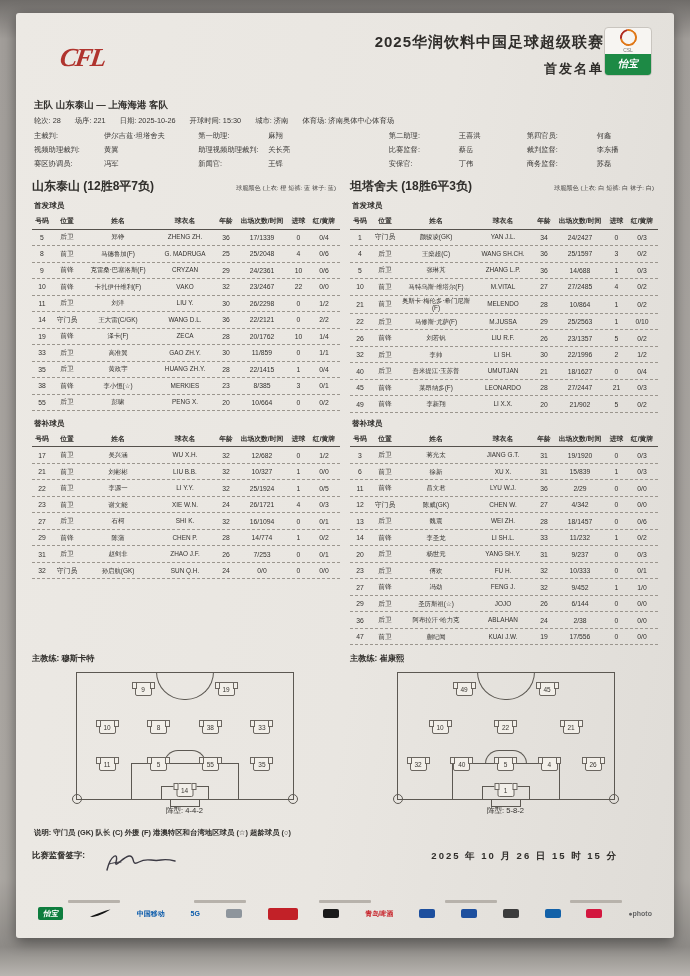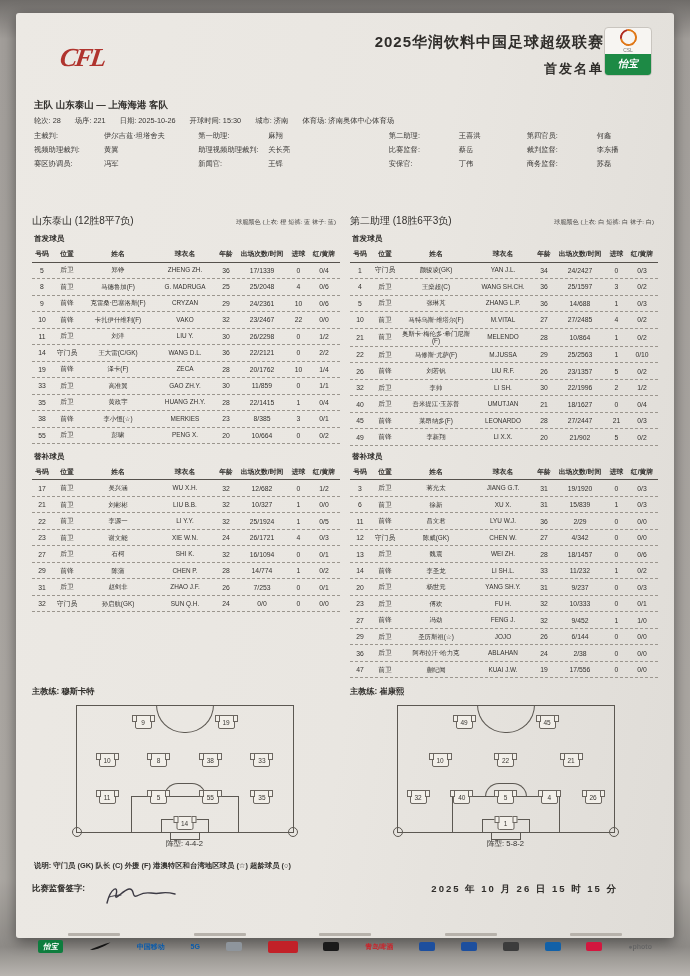--- a/index.html
+++ b/index.html
@@ -32,21 +32,21 @@
   .info-row .fld{margin-right:14px;white-space:nowrap;}
   .info-row .fld:last-child{margin-right:16px;}
   .fld b{font-weight:normal;}
   .officials{display:grid;grid-template-columns:1.25fr 1.45fr 1.05fr 1.0fr;row-gap:4px;font-size:7.3px;margin-left:2px;color:#3a3836;}
   .off-cell{display:flex;}
   .off-cell .lab{min-width:64px;}
   .off-cell .val{margin-left:6px;}
   
   .teamhdr{display:grid;grid-template-columns:1fr 1fr;gap:10px;margin-top:9px;}
   .teamhdr .col{display:flex;align-items:baseline;justify-content:space-between;}
-  .tname{font-size:10px;font-weight:normal;margin-top:36px;}
+  .tname{font-size:12px;font-weight:bold;}
   .tkit{font-size:6.2px;color:#4a4846;margin-right:4px;}
   .seclabel{font-size:7.6px;font-weight:bold;margin:6px 0 2px 2px;}
   
   .cols2{display:grid;grid-template-columns:1fr 1fr;gap:10px;align-items:start;}
   .ptable{width:100%;}
   .trow{display:grid;grid-template-columns:20px 30px 72px 62px 20px 52px 21px 30px;
         align-items:center;text-align:center;font-size:6.8px;
         border-bottom:1px dashed #9b968e;min-height:13.5px;padding:1px 0;color:#33312e;}
   .trow.head{font-weight:bold;border-bottom:1px solid #55514c;font-size:6.8px;}
   .trow .name{font-size:6.4px;line-height:1.2;}
@@ -192,21 +192,21 @@
         <span class="val">苏磊</span>
       </span>
     </div>
 
   <div class="teamhdr">
     <div class="col">
       <span class="tname">山东泰山 (12胜8平7负)</span>
       <span class="tkit">球服颜色 (上衣: 橙 短裤: 蓝 袜子: 蓝)</span>
     </div>
     <div class="col">
-      <span class="tname">第二助理 (18胜6平3负)</span>
+      <span class="tname">坦塔舍夫 (18胜6平3负)</span>
       <span class="tkit">球服颜色 (上衣: 白 短裤: 白 袜子: 白)</span>
     </div>
   </div>
 
   <div class="cols2">
     <div class="seclabel">首发球员</div>
     <div class="seclabel">首发球员</div>
   </div>
 
   <div class="cols2">

